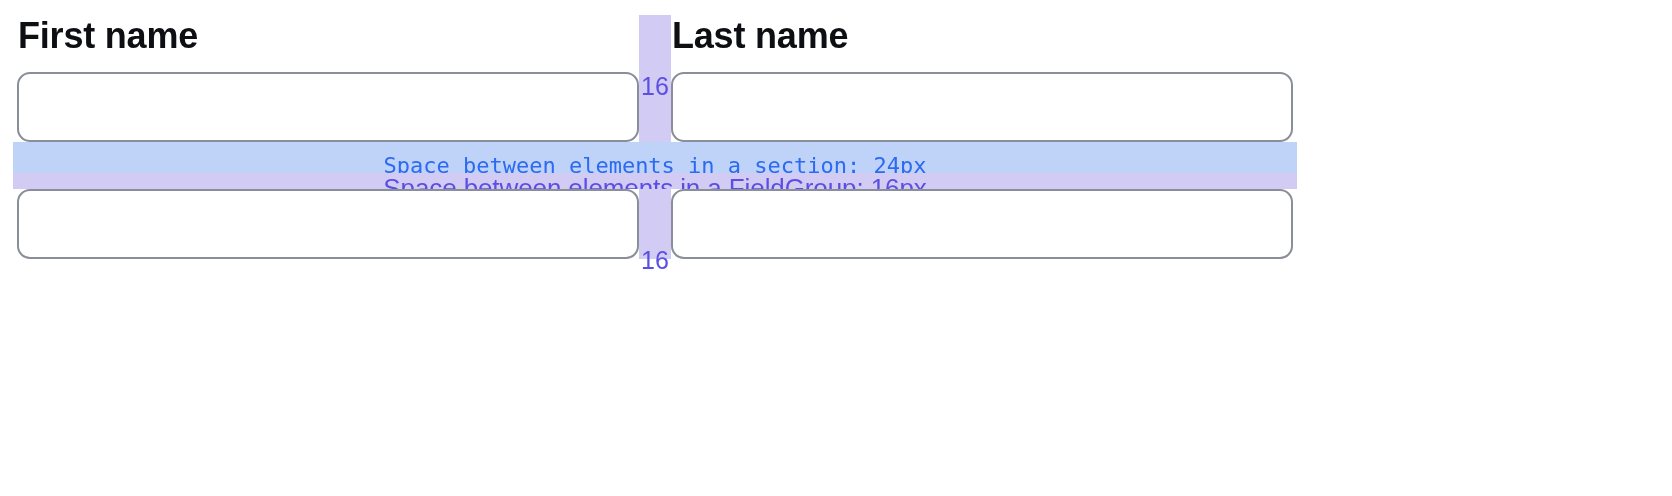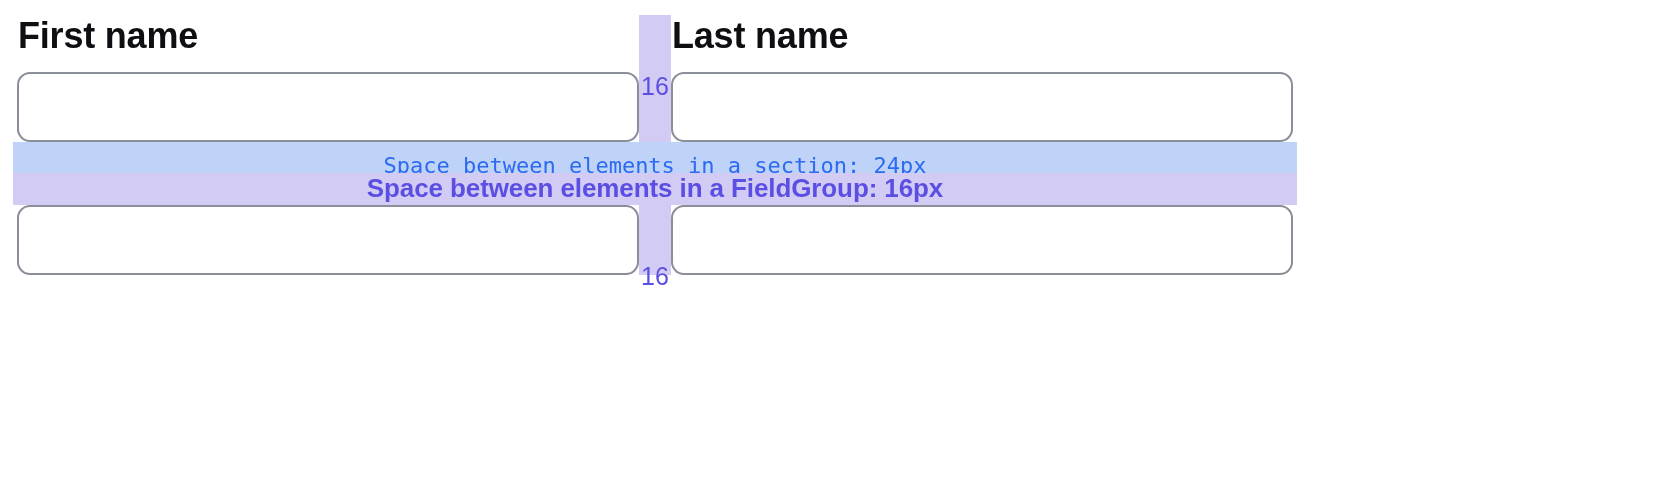--- a/index.html
+++ b/index.html
@@ -81,26 +81,26 @@
   .spacer.section {
     height: 31px;
     line-height: 48px;
     background: var(--section-spacer-bg, #bfd2f8);
     color: var(--section-spacer-text, #2b6af1);
     font-family: "DejaVu Sans Mono", monospace;
     font-size: 22px;
     font-weight: 400;
   }
   .spacer.group {
-    height: 32px;
+    height: 16px;
     line-height: 31px;
     background: var(--group-spacer-bg, #d2ccf4);
     color: var(--group-spacer-text, #5b4fe3);
     font-size: 26px;
-    font-weight: 700;
+    font-weight: 400;
     letter-spacing: -0.1px;
   }
 </style>
 </head>
 <body>
 
 <div class="canvas">
   <div class="form">
 
     <div class="fieldrow">

